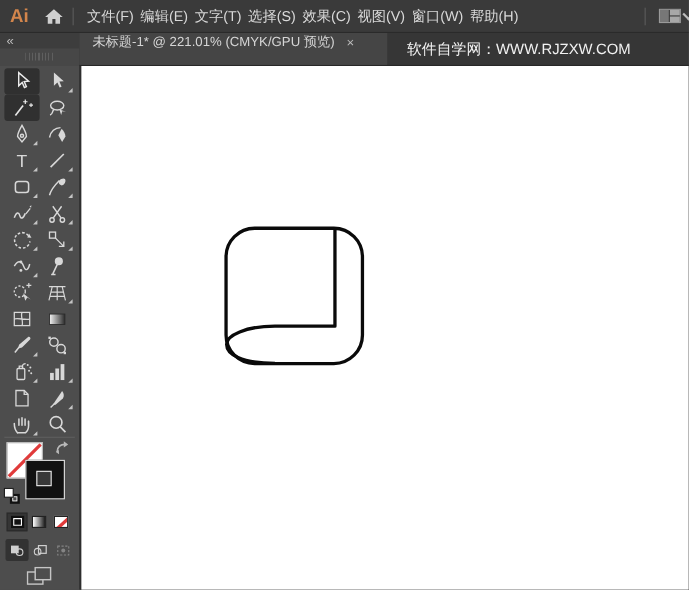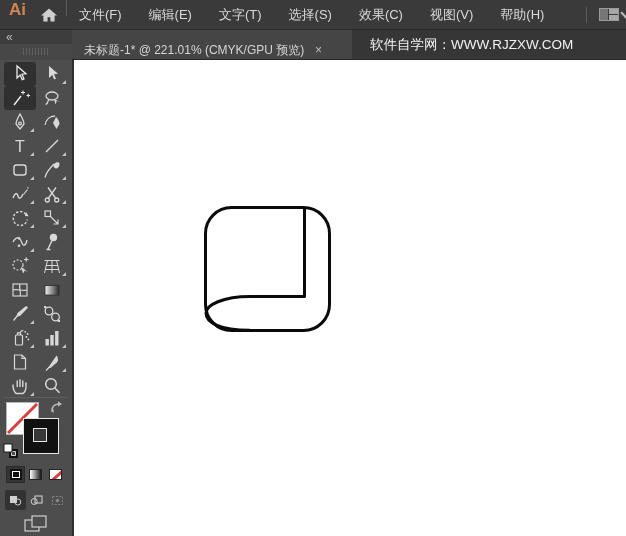--- a/index.html
+++ b/index.html
@@ -2,44 +2,44 @@
 <html><head>
 <meta charset="utf-8">
 <style>
   * { margin:0; padding:0; box-sizing:border-box; }
   html,body { width:626px; height:536px; overflow:hidden; background:#4d4d4d;
               font-family:"Liberation Sans", sans-serif; }
 
   
   .menubar { position:absolute; left:0; top:0; width:626px; height:30px;
              background:#3a3a3a; border-bottom:1px solid #2a2a2a;
-             display:flex; }
+             display:flex; align-items:center; }
   .ai-logo { font-weight:bold; font-size:17px; color:#d2854c; padding:0 10px 0 9px; }
   .home-btn { display:flex; align-items:center; justify-content:center; width:26px; height:30px; }
   .vsep { width:1px; height:16px; background:#5c5c5c; margin:0 4px; }
-  .menus { display:flex; gap:27px; margin-left:8px; }
+  .menus { display:flex; gap:6px; margin-left:8px; }
   .menu-item { font-size:13px; color:#d9d9d9; line-height:30px; white-space:nowrap; cursor:default; }
   .menubar-right { margin-left:auto; display:flex; align-items:center; }
   .ws-icon { width:20px; height:13px; background:#3a3a3a; border:1px solid #9a9a9a;
              display:flex; margin:0 3px 0 8px; }
   .ws-icon .l { width:8px; height:11px; background:#777; margin:0; }
   .ws-icon .r { width:10px; margin-left:1px; display:flex; flex-direction:column; gap:1px; }
   .ws-icon .r div { flex:1; background:#a8a8a8; }
   .chev { width:8px; height:8px; border-right:2px solid #bdbdbd; border-bottom:2px solid #bdbdbd;
           transform:rotate(45deg); margin-right:-4px; margin-top:-3px; }
 
   
   .tabstrip { position:absolute; left:0; top:30px; width:626px; height:30px;
               background:#363636; border-bottom:1px solid #272727; display:flex; }
   .panel-header { width:72px; height:30px; background:#3d3d3d; position:relative; flex:none; }
   .collapse { position:absolute; left:6px; top:0px; font-size:12px; color:#bdbdbd; line-height:14px; }
   .griprow { position:absolute; left:0; top:14px; width:72px; height:16px; background:#474747; }
   .grip { position:absolute; left:23px; top:4px; width:27px; height:7px;
           background:repeating-linear-gradient(90deg,#5f5f5f 0 1px,transparent 1px 3px); }
-  .tab { width:280px; flex:none; background:#454545; display:flex; align-items:flex-end;
+  .tab { width:280px; flex:none; background:#454545; display:flex; align-items:flex-start;
          padding:0 26px 0 12px; }
   .tab-title { font-size:12px; color:#d5d5d5; white-space:nowrap; flex:1; }
   .tab-close { font-size:12px; color:#bdbdbd; padding:2px 4px; cursor:default; }
   .site-banner { flex:1; display:flex; align-items:center; padding-left:18px;
                  font-size:13.5px; font-weight:normal; color:#f2f2f2; white-space:nowrap; }
 
   
   .toolbar { position:absolute; left:0; top:60px; width:74px; height:476px;
              background:#4d4d4d; border-right:2px solid #2e2e2e; }
   .tools { position:absolute; left:4px; top:2px; display:grid;
@@ -92,20 +92,21 @@
     </svg>
   </span>
   <span class="vsep"></span>
   <div class="menus">
     <span class="menu-item">文件(F)</span>
     <span class="menu-item">编辑(E)</span>
     <span class="menu-item">文字(T)</span>
     <span class="menu-item">选择(S)</span>
     <span class="menu-item">效果(C)</span>
     <span class="menu-item">视图(V)</span>
+    <span class="menu-item">窗口(W)</span>
     <span class="menu-item">帮助(H)</span>
   </div>
   <div class="menubar-right">
     <span class="vsep"></span>
     <span class="ws-icon">
       <span class="l"></span>
         <span class="r">
           <div></div>
           <div></div>
         </span>

